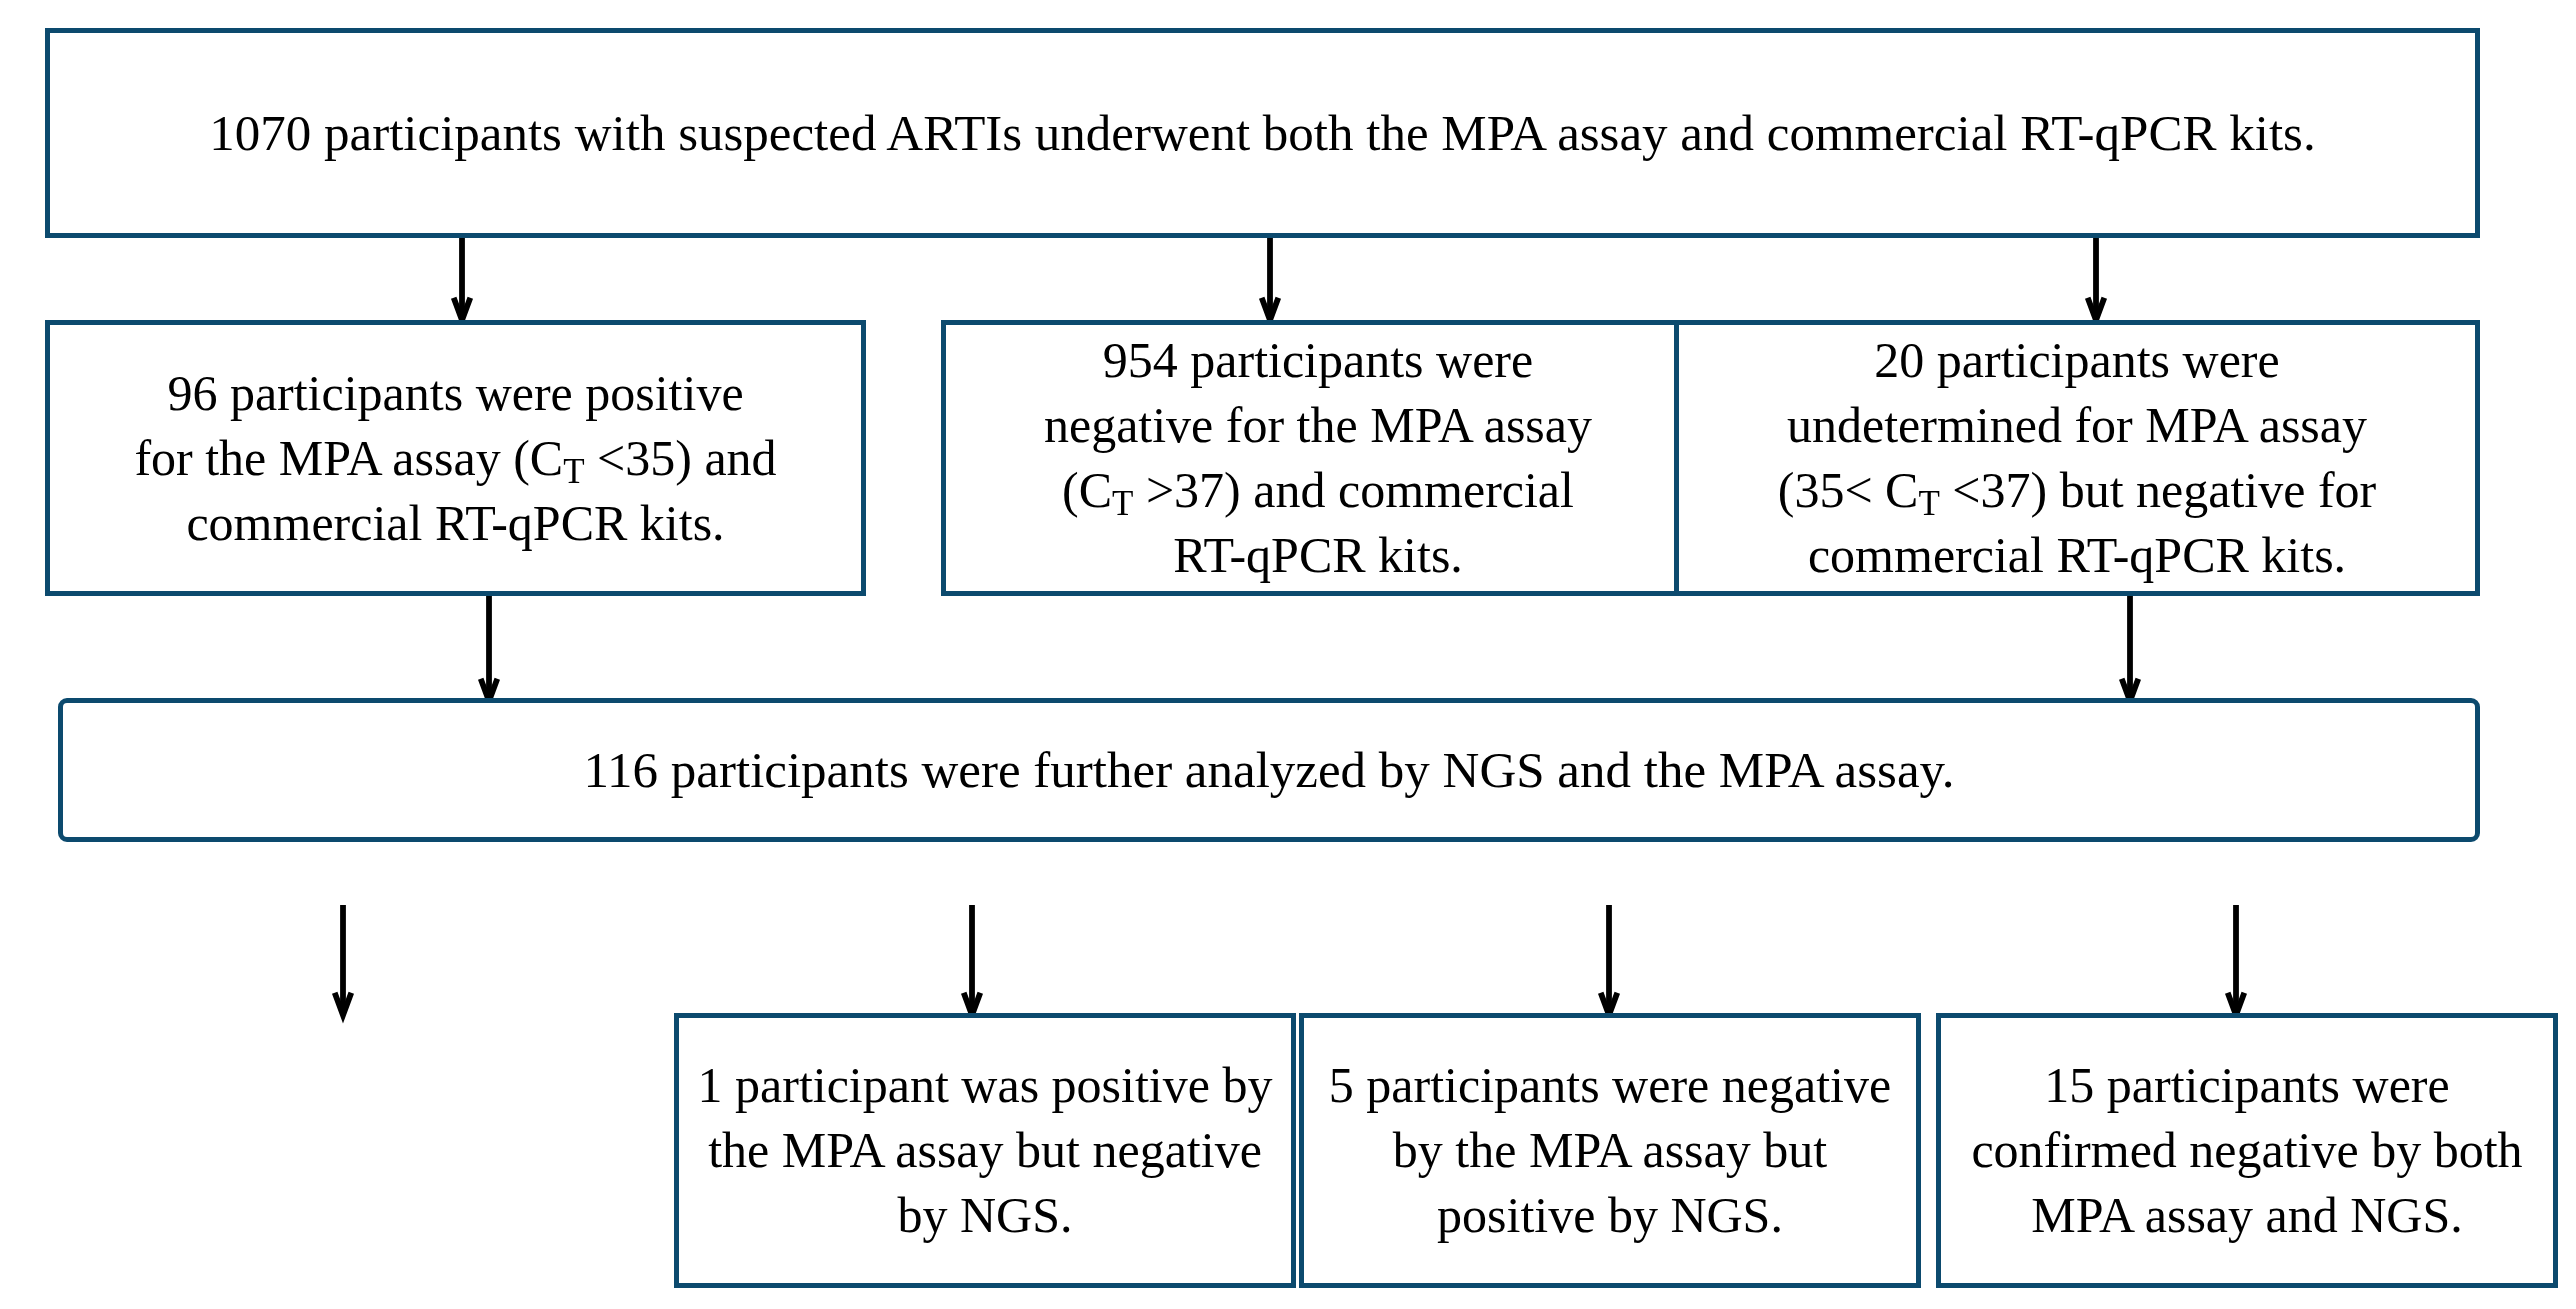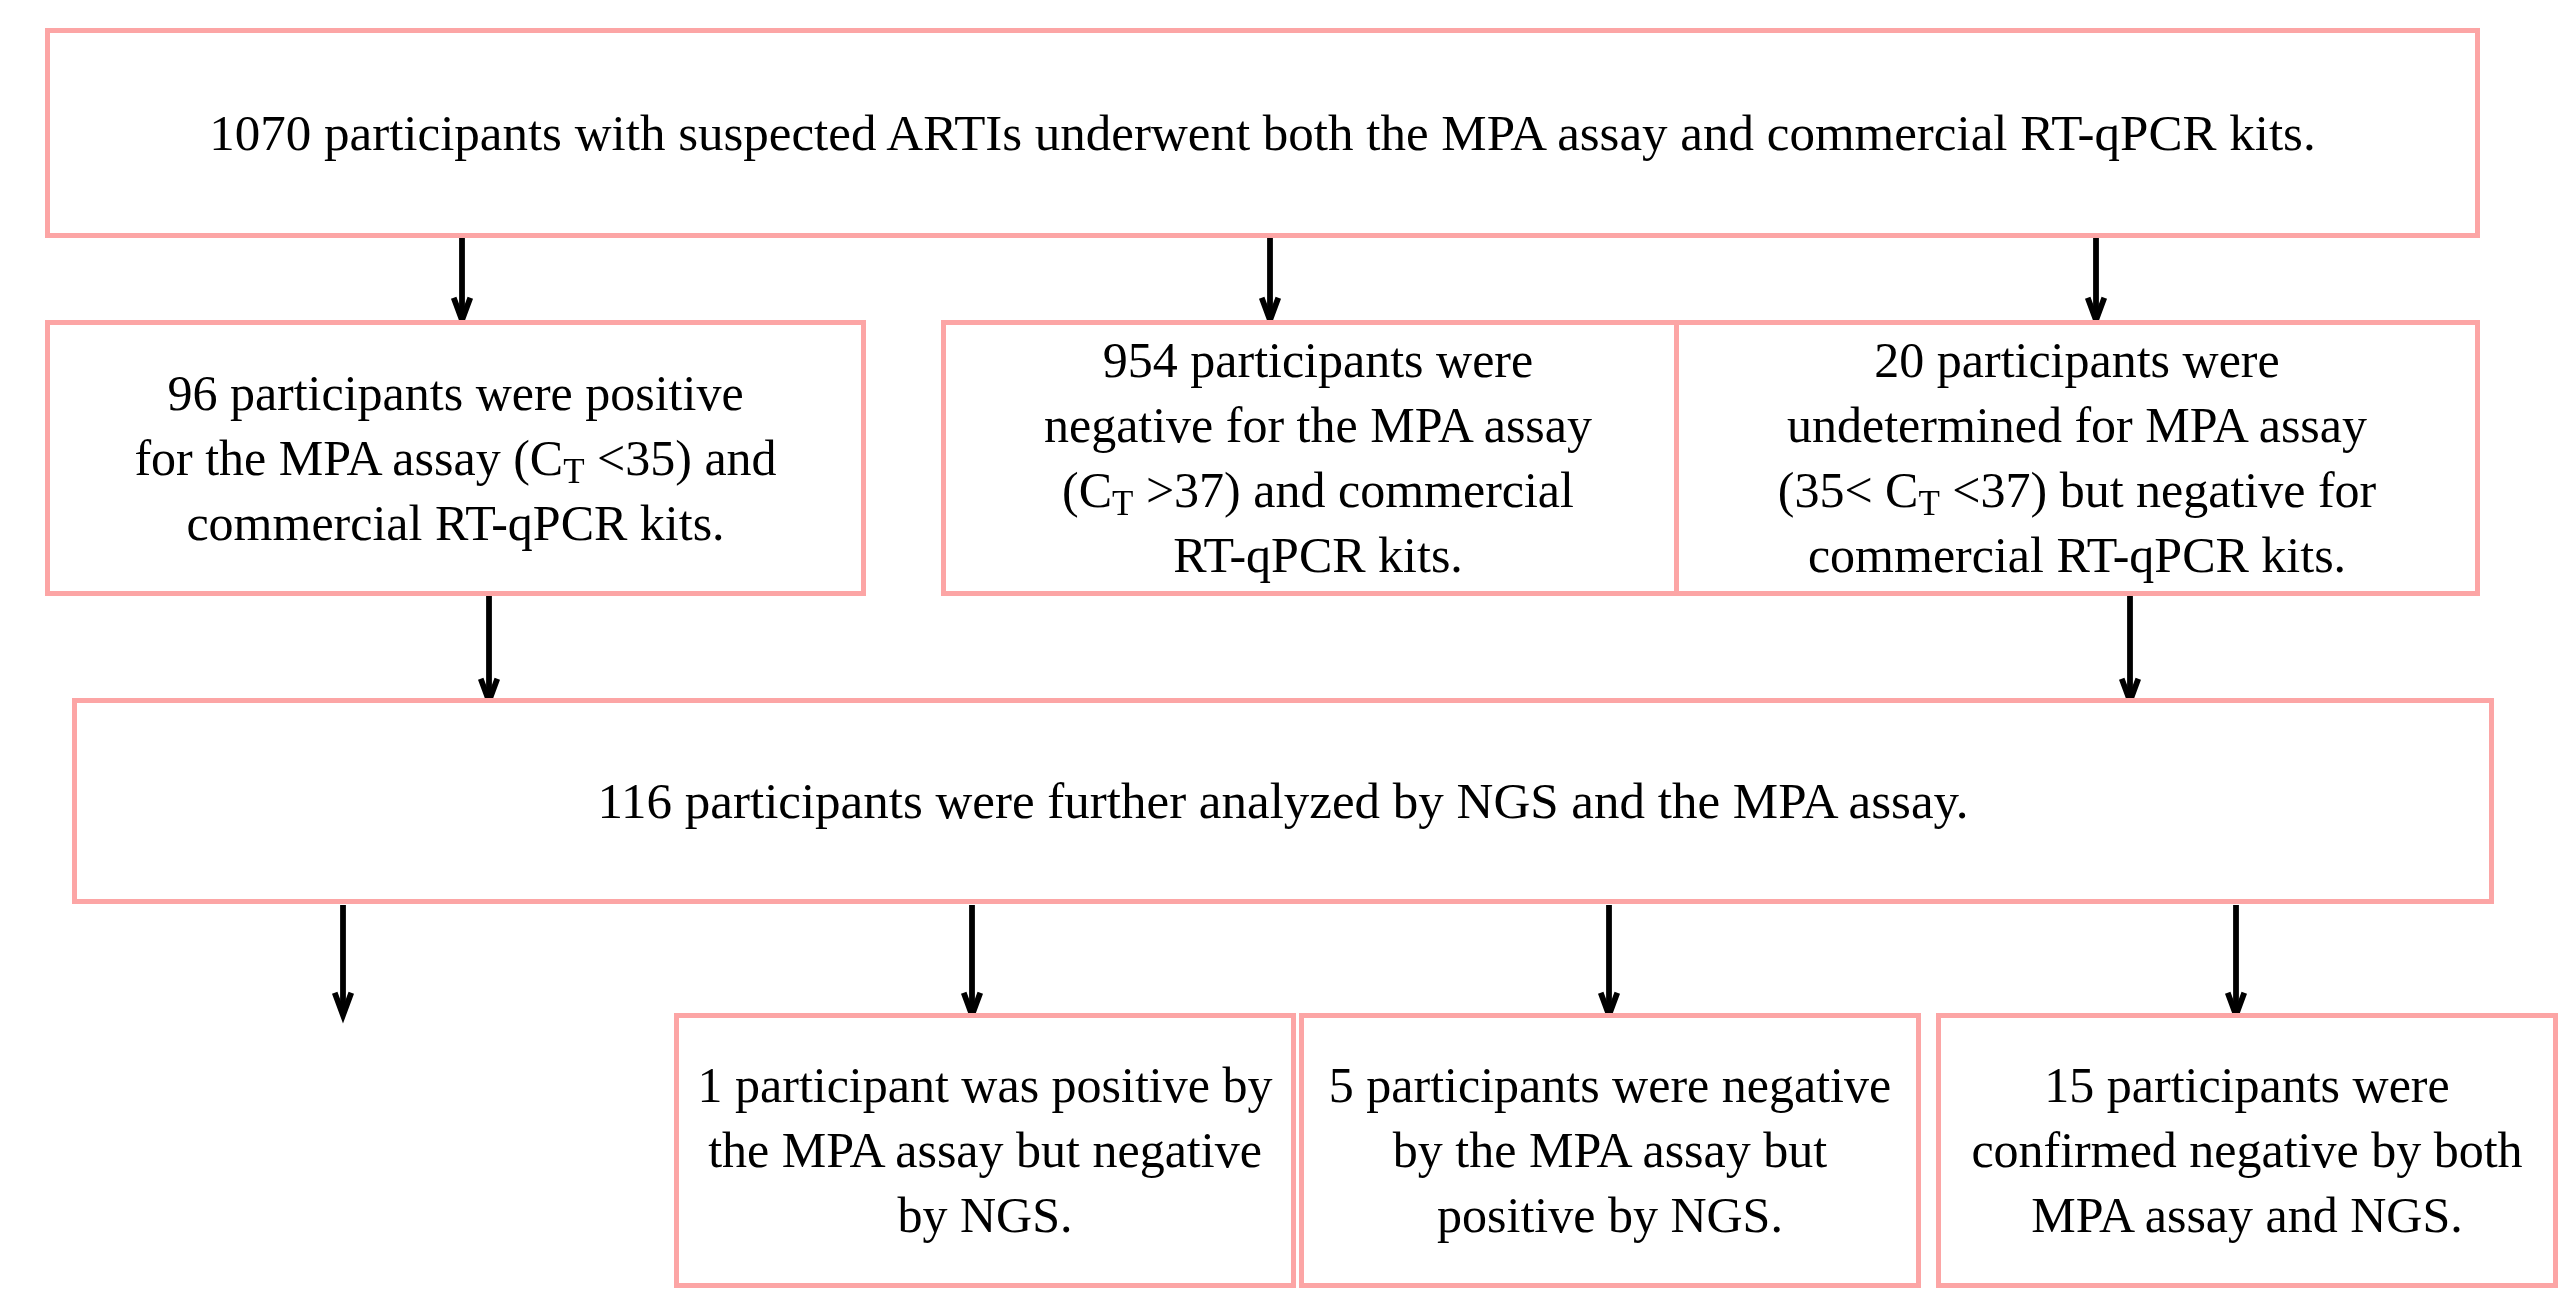--- a/index.html
+++ b/index.html
@@ -12,41 +12,41 @@
     width: 2576px;
     height: 1310px;
     background: #ffffff;
     font-family: "Liberation Serif", "DejaVu Serif", serif;
     overflow: hidden;
   }
 
   .node {
     position: absolute;
     box-sizing: border-box;
-    border: 5px solid #fca5a5;
+    border: 5px solid #0c4a6e;
     background: #ffffff;
     display: flex;
     align-items: center;
     justify-content: center;
     text-align: center;
     color: #000000;
     line-height: 1.30;
     padding: 3.3px 11.6px;
   }
   .node .txt {
     display: block;
     width: 100%;
   }
 
   
   #node-total       { left: 45px;   top: 28px;   width: 2435px; height: 210px; font-size: 51px; }
   #node-positive    { left: 45px;   top: 320px;  width: 821px;  height: 276px; font-size: 50px; }
   #node-negative    { left: 941px; top: 320px;  width: 754px;  height: 276px; font-size: 50px; }
   #node-undetermined{ left: 1674px; top: 320px;  width: 806px;  height: 276px; font-size: 50px; }
-  #node-ngs         { left: 72px;   top: 698px;  width: 2422px; height: 206px; font-size: 51px; }
+  #node-ngs         { left: 58px;   top: 698px;  width: 2422px; height: 144px; font-size: 51px; border-radius: 9px; }
   #node-tp          { left: 25px;   top: 1013px; width: 622px;  height: 275px; font-size: 50px; }
   #node-fp          { left: 662px;  top: 1013px; width: 622px;  height: 275px; font-size: 50px; margin-left: 12px; }
   #node-fn          { left: 1299px; top: 1013px; width: 622px;  height: 275px; font-size: 50px; }
   #node-tn          { left: 1936px; top: 1013px; width: 622px;  height: 275px; font-size: 50px; }
 
   
   .arrow {
     position: absolute;
     overflow: visible;
   }

